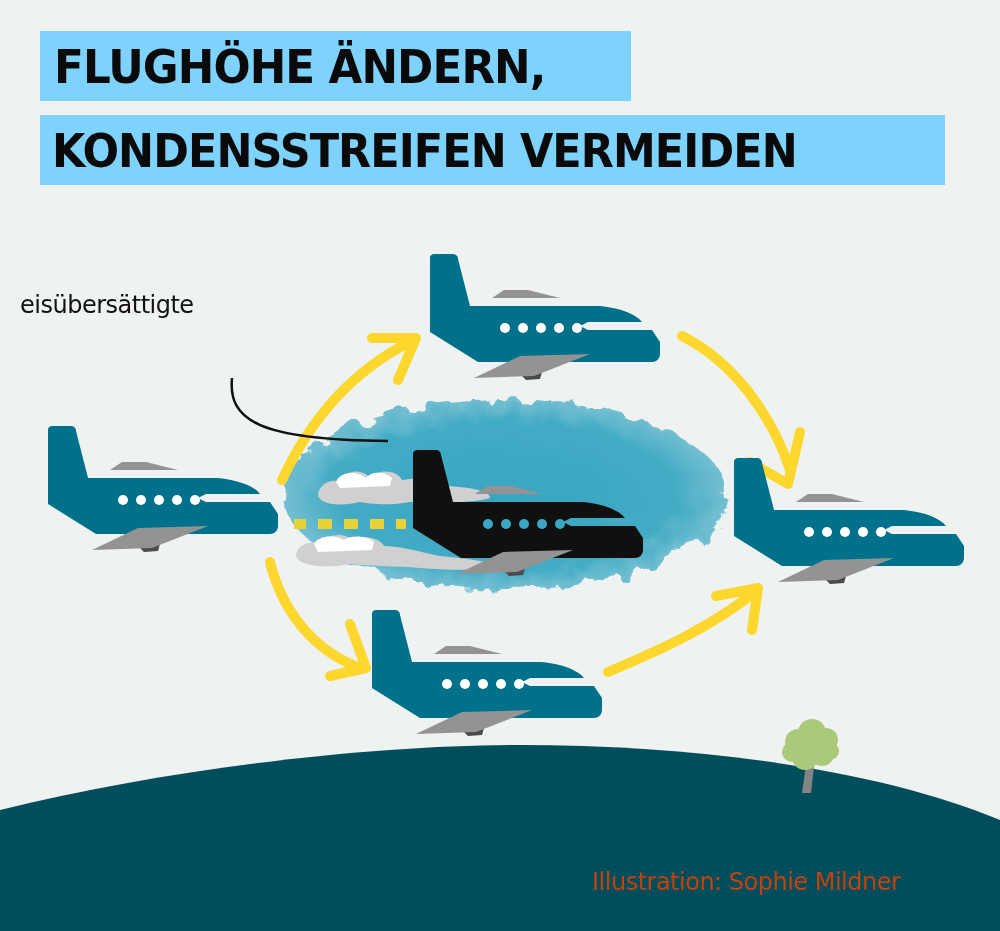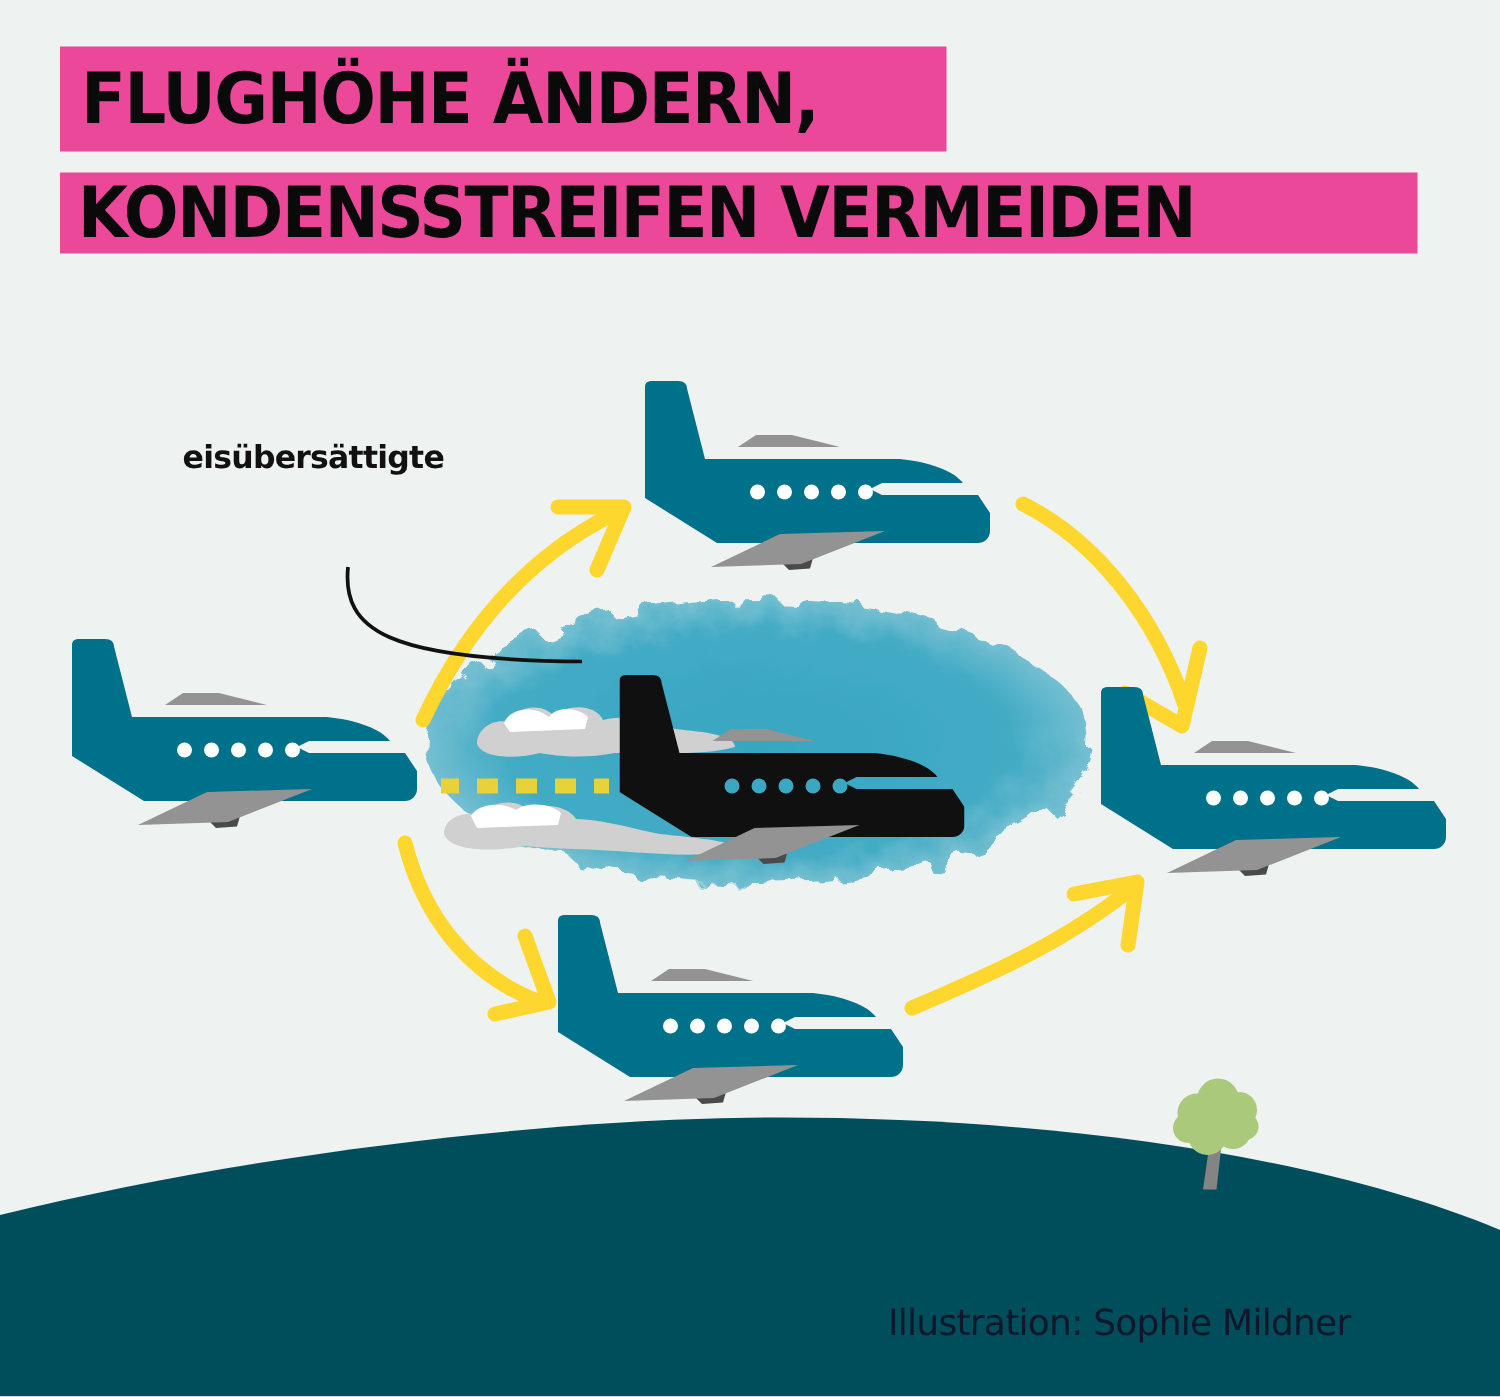--- a/index.html
+++ b/index.html
@@ -1,29 +1,29 @@
 <!DOCTYPE html>
 <html><head>
 <meta charset="utf-8">
 <style>
   html, body { margin:0; padding:0; }
   body { width:1000px; height:931px; background:#eef2f1; position:relative; overflow:hidden;
          font-family:"DejaVu Sans", sans-serif; }
-  .title-line { position:absolute; left:40px; background:#ec4899; color:#0a0a0a;
+  .title-line { position:absolute; left:40px; background:#7dd3fc; color:#0a0a0a;
                 font-family:"DejaVu Sans", sans-serif; font-weight:bold; letter-spacing:-1px;
                 white-space:nowrap; line-height:1; }
   #t1 { top:31px; height:70px; padding:0 0 0 14px; width:577px; font-size:47px; display:flex; align-items:center; }
-  #t2 { top:115px; height:54px; padding:0 0 0 12px; width:893px; font-size:47px; display:flex; align-items:center; }
+  #t2 { top:115px; height:70px; padding:0 0 0 12px; width:893px; font-size:47px; display:flex; align-items:center; }
   #t1 span, #t2 span { display:inline-block; transform-origin:left center; }
   #t1 span { transform:scaleX(0.93); }
   #t2 span { transform:scaleX(0.915); }
-  .label { position:absolute; text-align:right; font-weight:bold; color:#111; font-size:21px;
+  .label { position:absolute; font-weight:normal; color:#111; font-size:24px;
            line-height:43px; font-family:"DejaVu Sans", sans-serif; letter-spacing:-0.5px; }
   #region-label { left:20px; top:284px; width:276px; }
-  #credit { position:absolute; left:592px; top:868px; color:#0f172a; font-size:24px;
+  #credit { position:absolute; left:592px; top:868px; color:#c2410c; font-size:24px;
             font-family:"DejaVu Sans", sans-serif; letter-spacing:-0.5px; }
   svg.scene { position:absolute; left:0; top:0; }
   .plane { position:absolute; width:230px; height:130px; }
 </style>
 </head>
 <body>
 
 <div class="title-line" id="t1">
   <span>FLUGHÖHE ÄNDERN,</span>
 </div>

